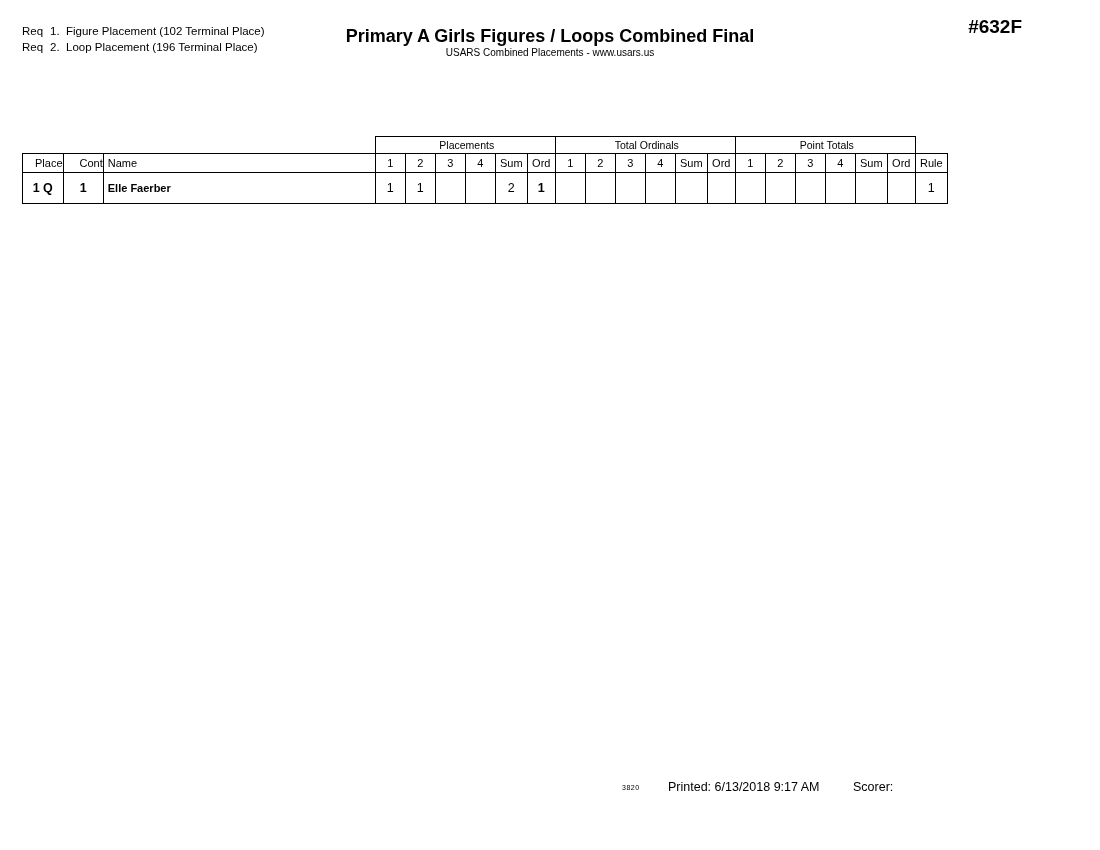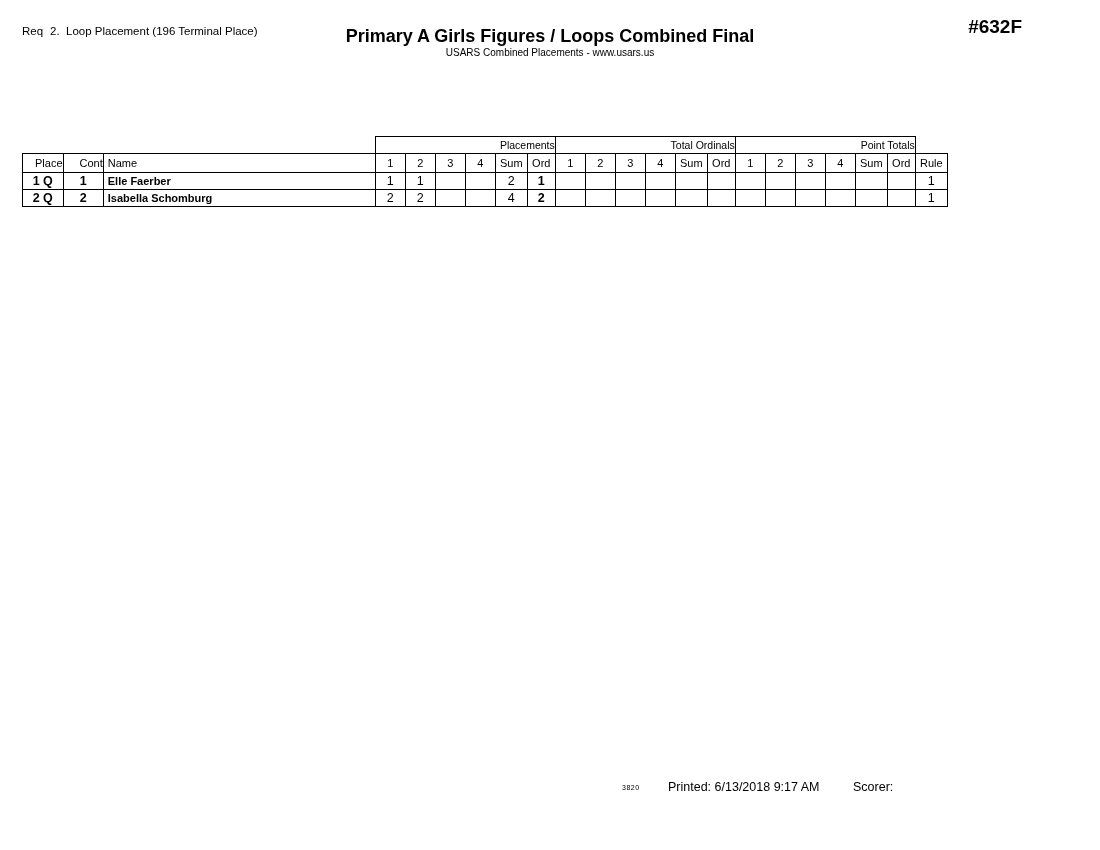--- a/index.html
+++ b/index.html
@@ -90,21 +90,21 @@
     box-sizing: border-box;
   }
   
   tr.group-row td {
     border: none;
     height: 17px;
   }
   tr.group-row td.group-box {
     border: 1px solid #000000;
     border-bottom: none;
-    text-align: right;
+    text-align: center;
     padding-left: 3px;
     font-size: 10.5px;
     vertical-align: middle;
   }
   tr.group-row td.spacer {
     border: none;
   }
 
   
   .c-place   { width: 38px; }
@@ -124,21 +124,21 @@
   tr.head-row td.c-place,
   tr.head-row td.c-cont {
     text-align: left;
     padding-left: 3px;
   }
   tr.head-row td.c-place { text-align: center; padding-left: 12px; }
   tr.head-row td.c-cont { text-align: center; padding-left: 16px; }
 
   
   tr.data-row td {
-    height: 17px;
+    height: 31px;
     font-size: 12.5px;
   }
   tr.data-row td.c-place,
   tr.data-row td.c-cont {
     font-weight: bold;
     font-size: 12.5px;
   }
   tr.data-row td.c-name {
     font-weight: bold;
     font-size: 11px;
@@ -176,20 +176,23 @@
     position: absolute;
     left: 853px;
     top: 0;
     white-space: nowrap;
   }
 </style>
 </head>
 <body>
 
 <div class="req-block">
+  <div class="req-line">
+    <span class="req-label">Req</span><span class="req-num">1.</span><span>Figure Placement (102 Terminal Place)</span>
+  </div>
   <div class="req-line">
     <span class="req-label">Req</span><span class="req-num">2.</span><span>Loop Placement (196 Terminal Place)</span>
   </div>
 </div>
 
 <div class="header">
   <div class="line3">Primary A Girls Figures / Loops Combined Final</div>
   <div class="line4">USARS Combined Placements - www.usars.us</div>
 </div>
 
@@ -260,48 +263,20 @@
         <td class="c-small sep-left"></td>
         <td class="c-small"></td>
         <td class="c-small"></td>
         <td class="c-small"></td>
         <td class="c-sum"></td>
         <td class="c-ord sep-right"></td>
 
         <td class="c-rule">1</td>
       </tr>
 
-      <tr class="data-row">
-        <td class="c-place">2 Q</td>
-        <td class="c-cont">2</td>
-        <td class="c-name">Isabella Schomburg</td>
-
-        <td class="c-small">2</td>
-        <td class="c-small">2</td>
-        <td class="c-small"></td>
-        <td class="c-small"></td>
-        <td class="c-sum">4</td>
-        <td class="c-ord bold-cell">2</td>
-
-        <td class="c-small sep-left"></td>
-        <td class="c-small"></td>
-        <td class="c-small"></td>
-        <td class="c-small"></td>
-        <td class="c-sum"></td>
-        <td class="c-ord"></td>
-
-        <td class="c-small sep-left"></td>
-        <td class="c-small"></td>
-        <td class="c-small"></td>
-        <td class="c-small"></td>
-        <td class="c-sum"></td>
-        <td class="c-ord sep-right"></td>
-
-        <td class="c-rule">1</td>
-      </tr>
     </tbody>
   </table>
 </div>
 
 <div class="footer">
   <span class="tiny">3820</span>
   <span class="printed">Printed:  6/13/2018  9:17 AM</span>
   <span class="scorer">Scorer:</span>
 </div>
 

